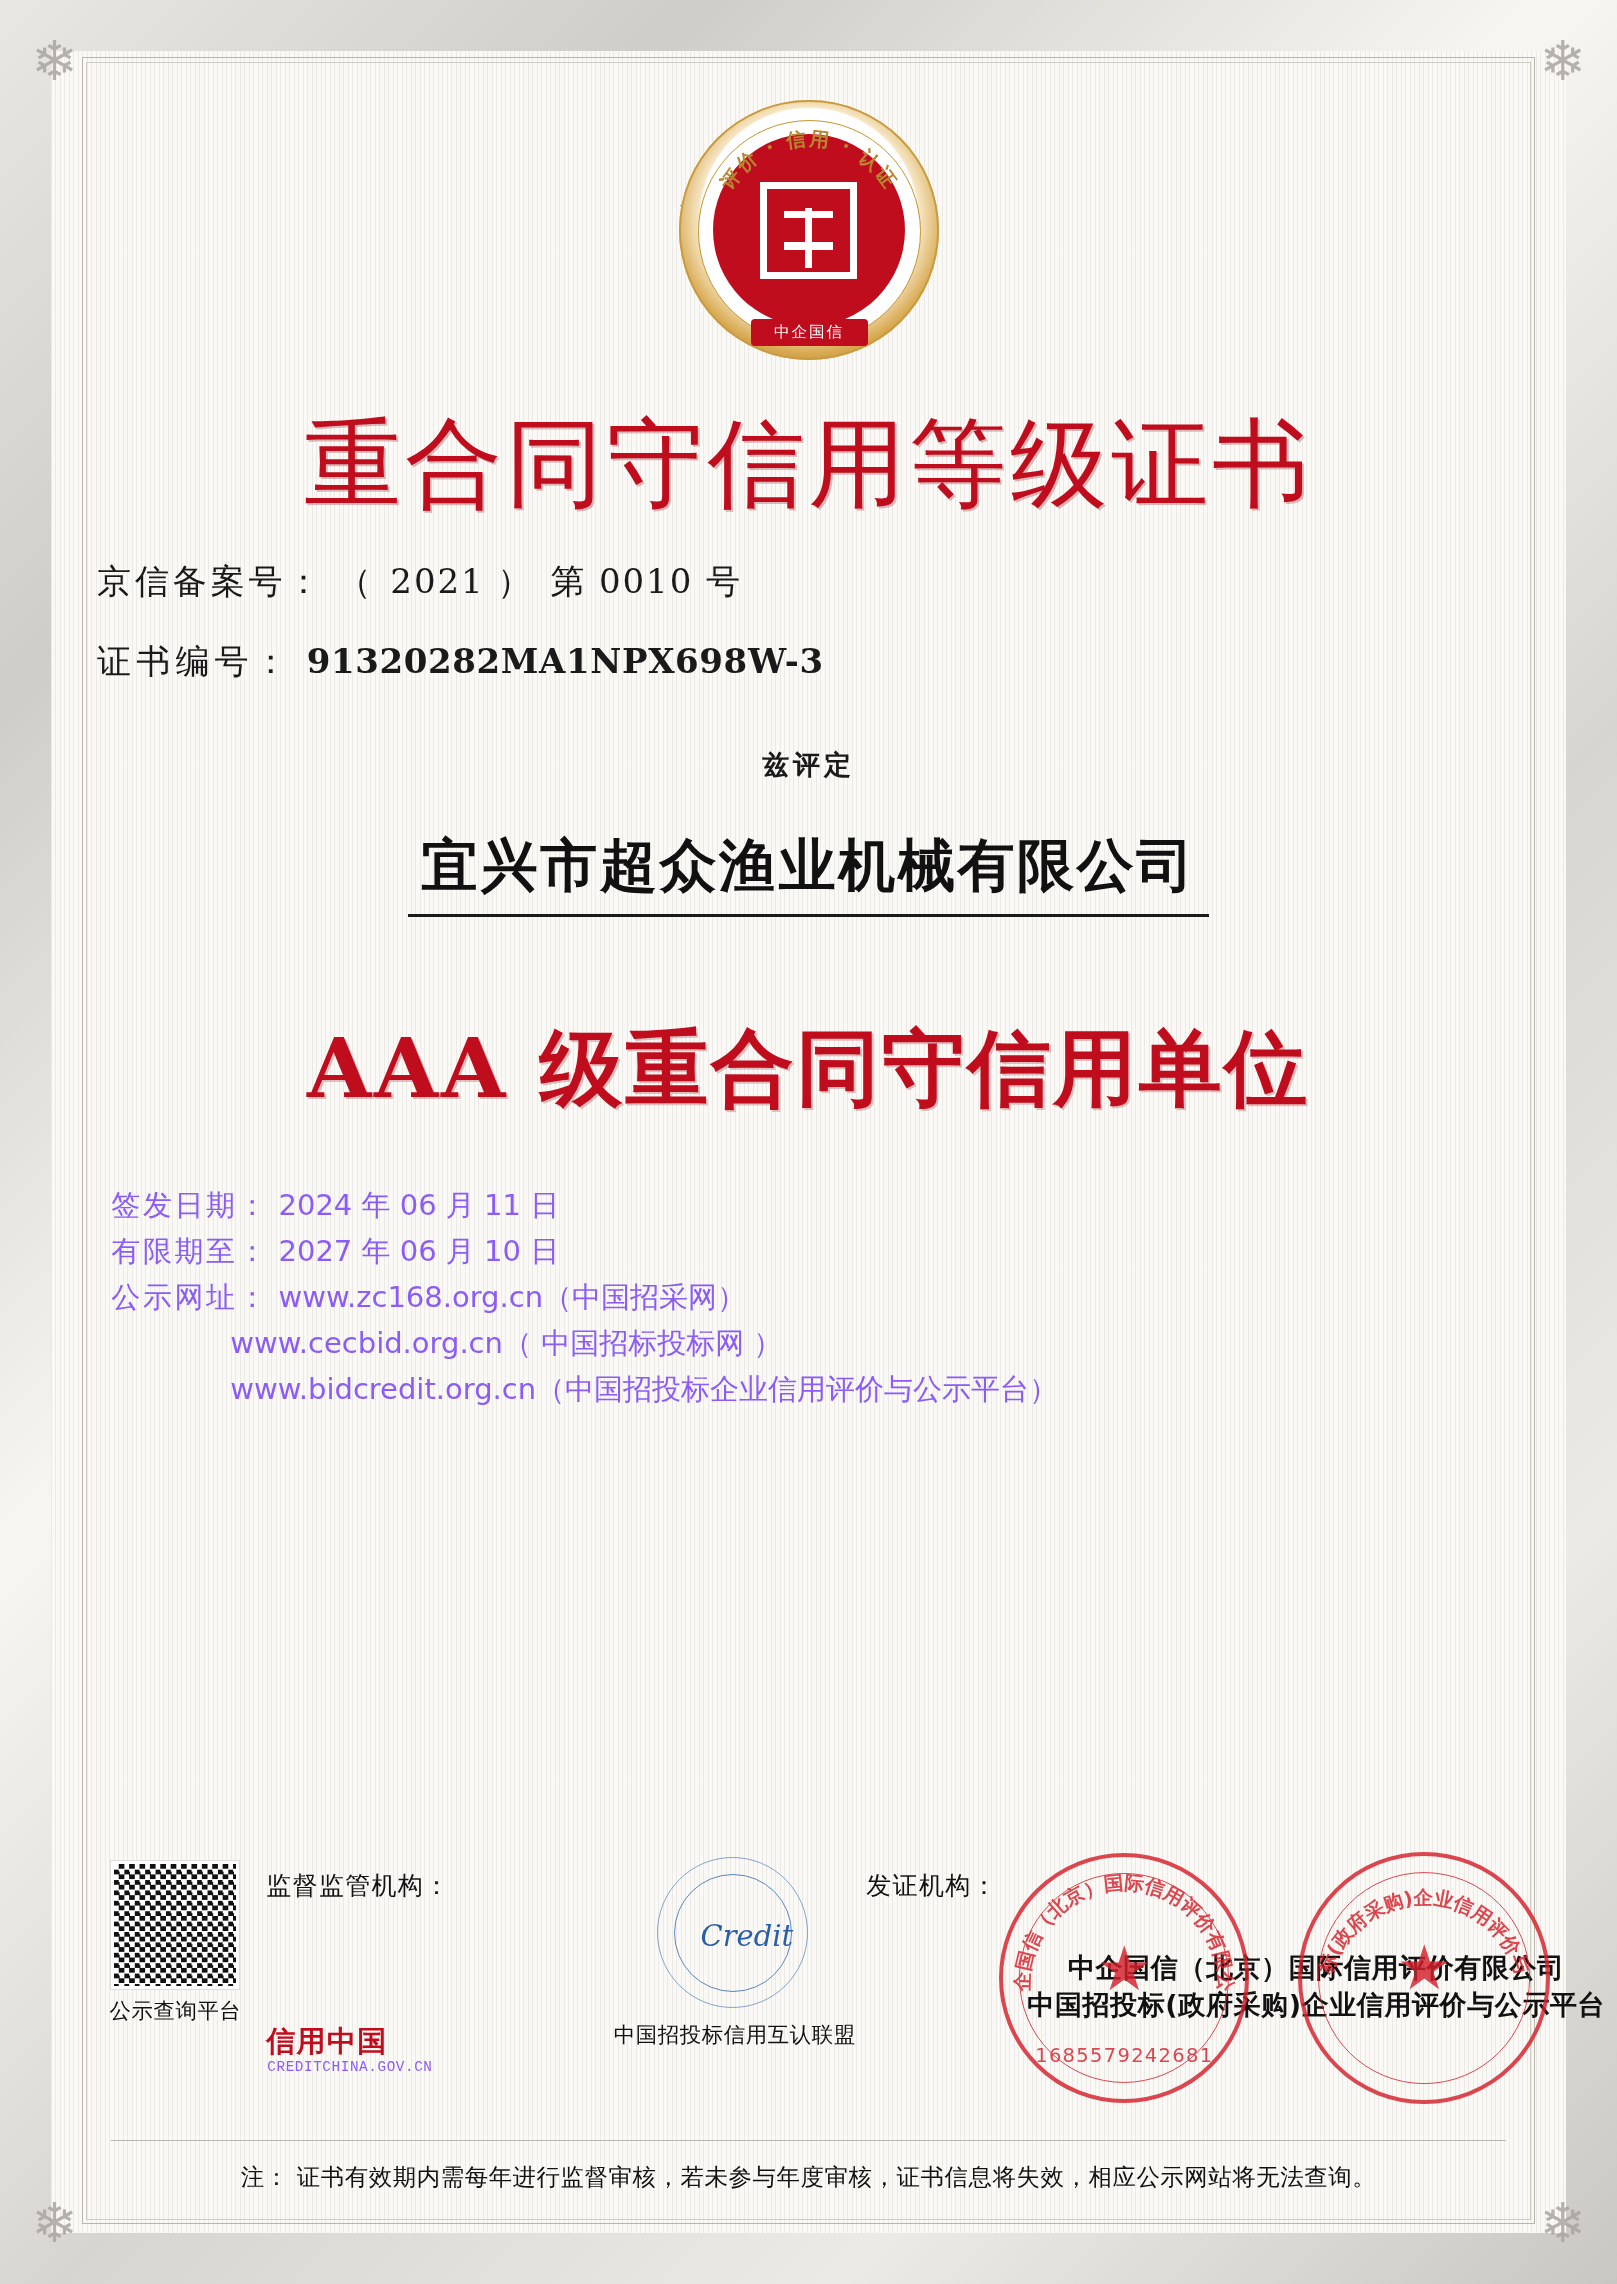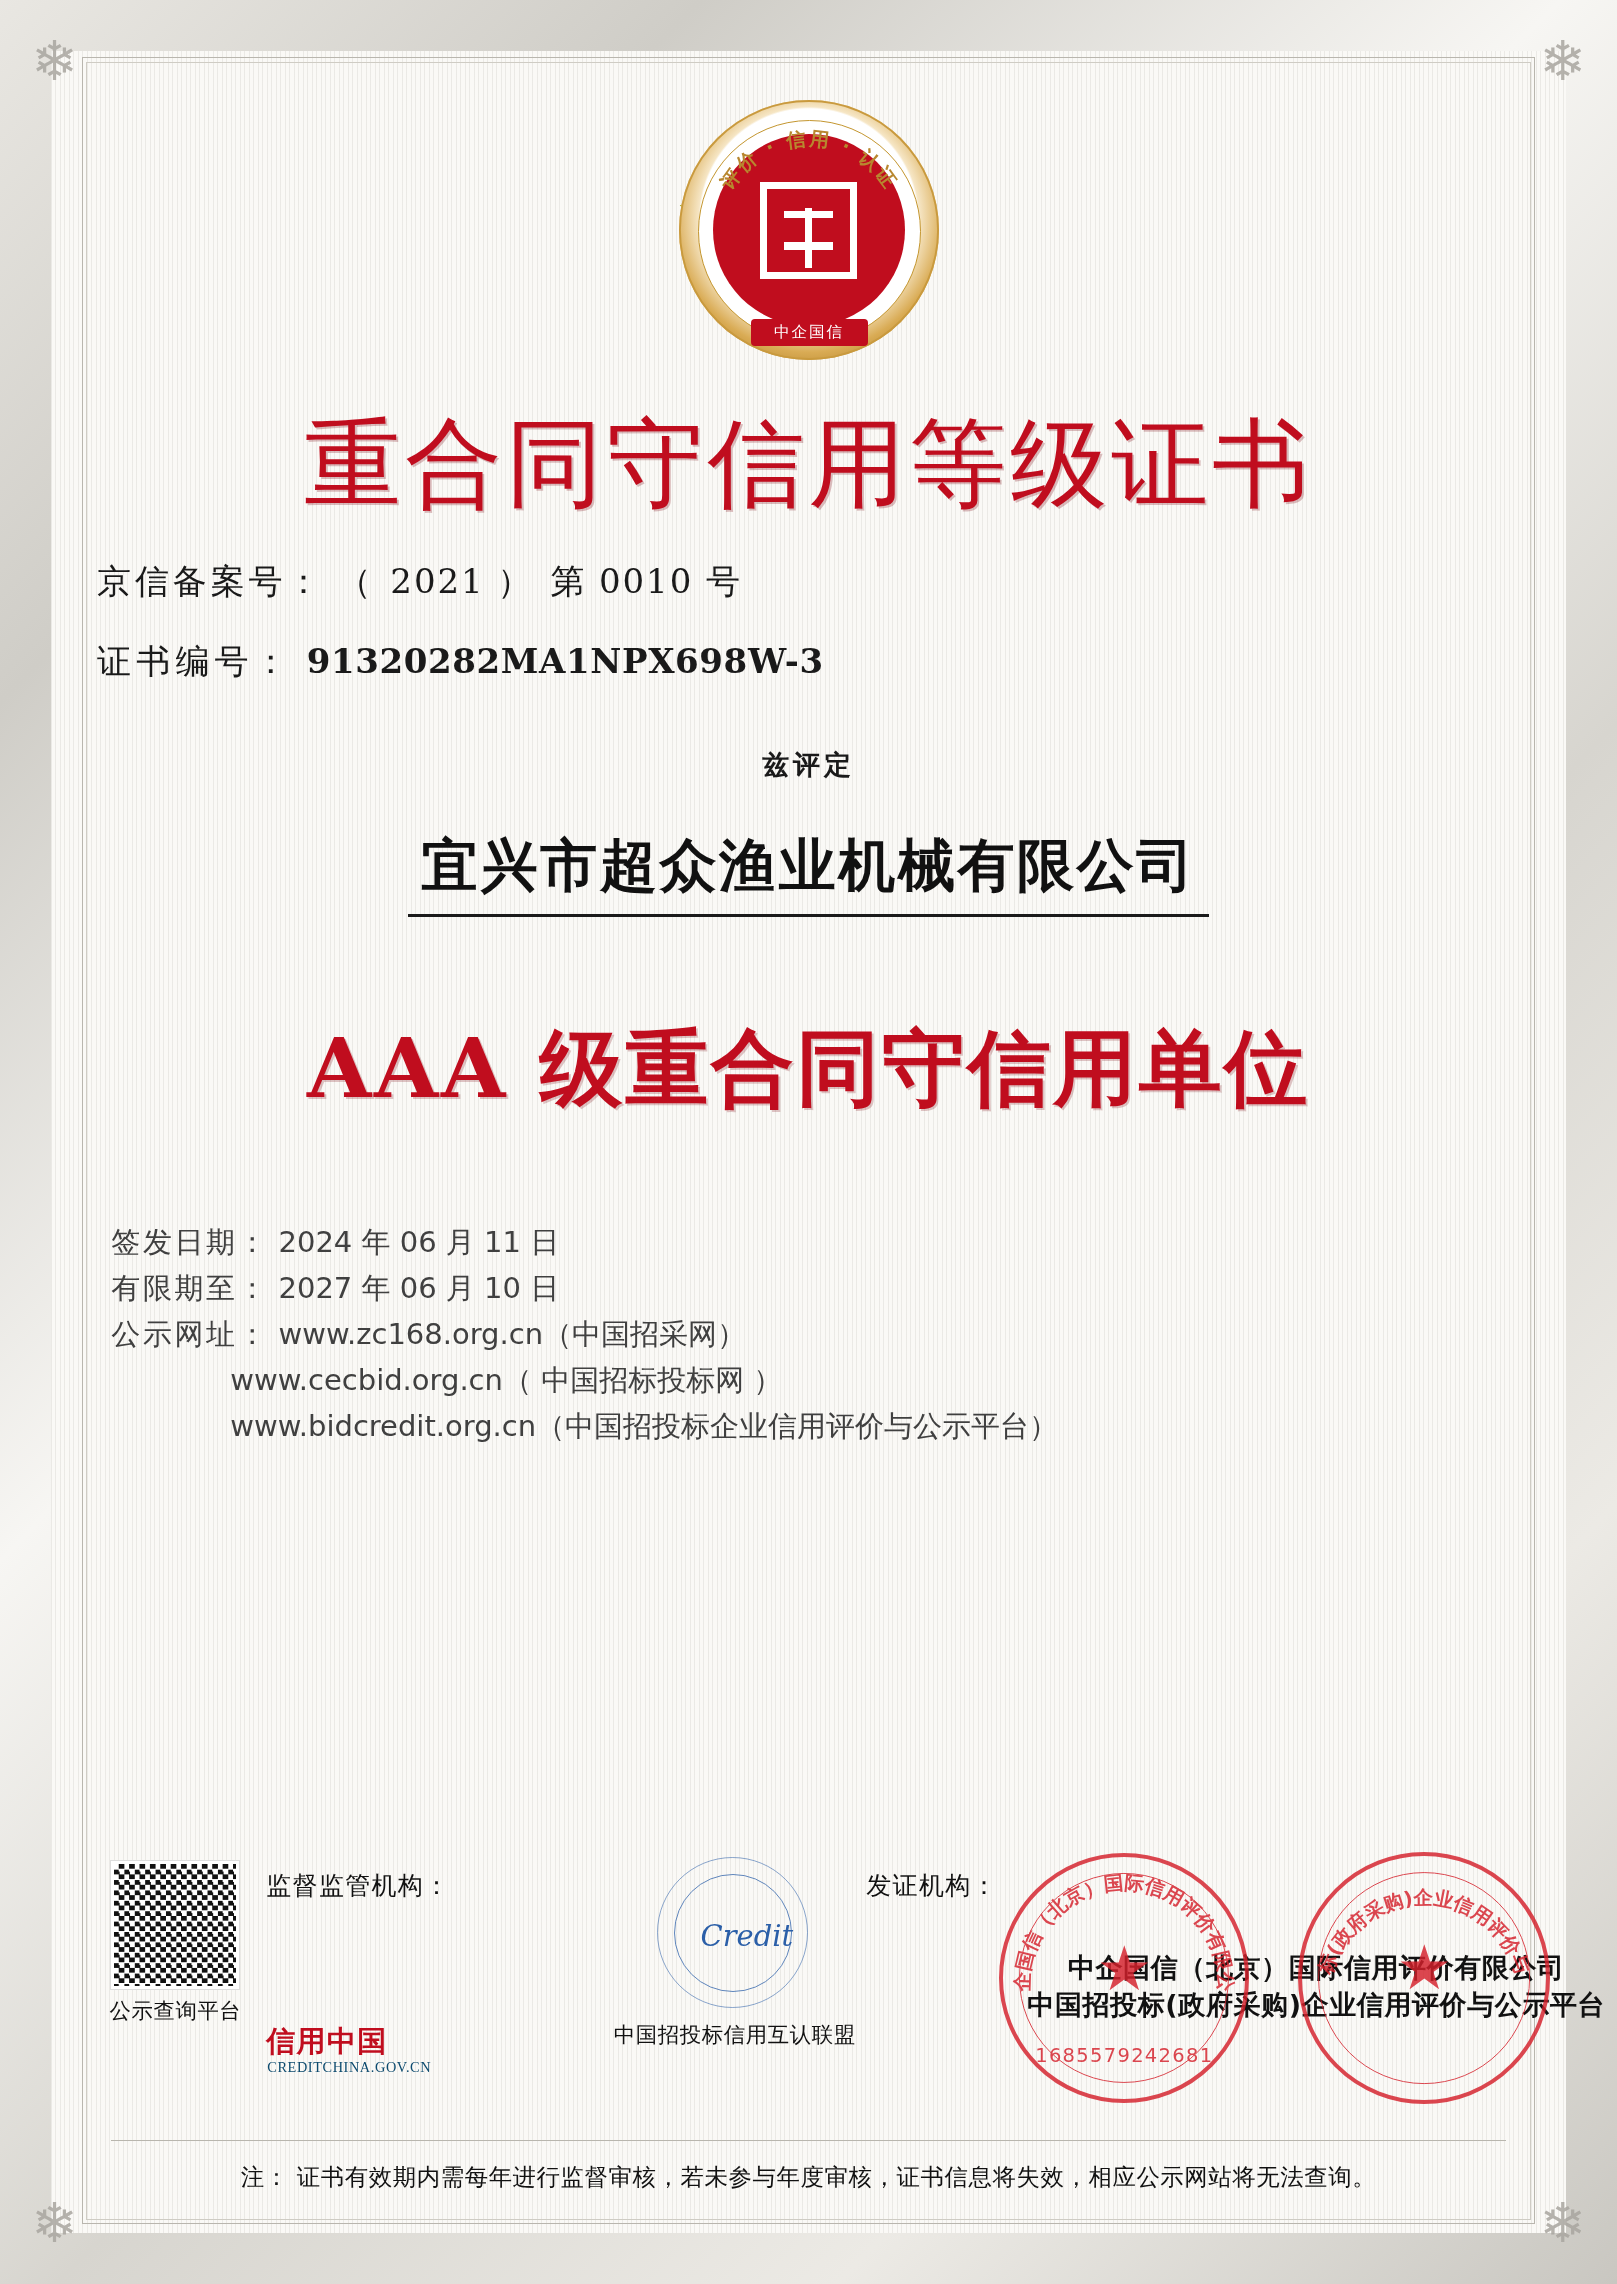--- a/index.html
+++ b/index.html
@@ -255,23 +255,23 @@
     color: #c00d1e;
     font-size: 83px;
     font-weight: bold;
     letter-spacing: 2.6px;
     font-family: "DejaVu Serif", serif;
     text-shadow: 1.9px 1.9px 0 rgba(120,0,10,0.22);
   }
 
   
   .info {
-    margin-top: 94px;
+    margin-top: 57px;
     padding-left: 14.3px;
-    color: #404040;
+    color: #8b5cf6;
     font-size: 29px;
     line-height: 1.58;
     font-family: "DejaVu Sans", sans-serif;
   }
   .info .row { white-space: nowrap; }
   .info .lbl { letter-spacing: 2.6px; }
   .info .url-indent { padding-left: 119px; }
   .info .u { font-family: "DejaVu Sans", sans-serif; }
 
   
@@ -324,23 +324,23 @@
     color: #c00d1e;
     font-weight: bold;
     letter-spacing: 1.3px;
     font-family: "DejaVu Sans", sans-serif;
   }
   .credit-china-en {
     position: absolute;
     left: 156px;
     top: 207px;
     font-size: 14.3px;
-    color: #0c4a6e;
+    color: #8b5cf6;
     letter-spacing: 0.6px;
-    font-family: Liberation Serif, serif;
+    font-family: Liberation Mono, monospace;
   }
 
   .credit-seal {
     position: absolute;
     left: 546px;
     top: 5.2px;
     width: 149px;
     height: 149px;
   }
   .credit-seal .c-outer {

